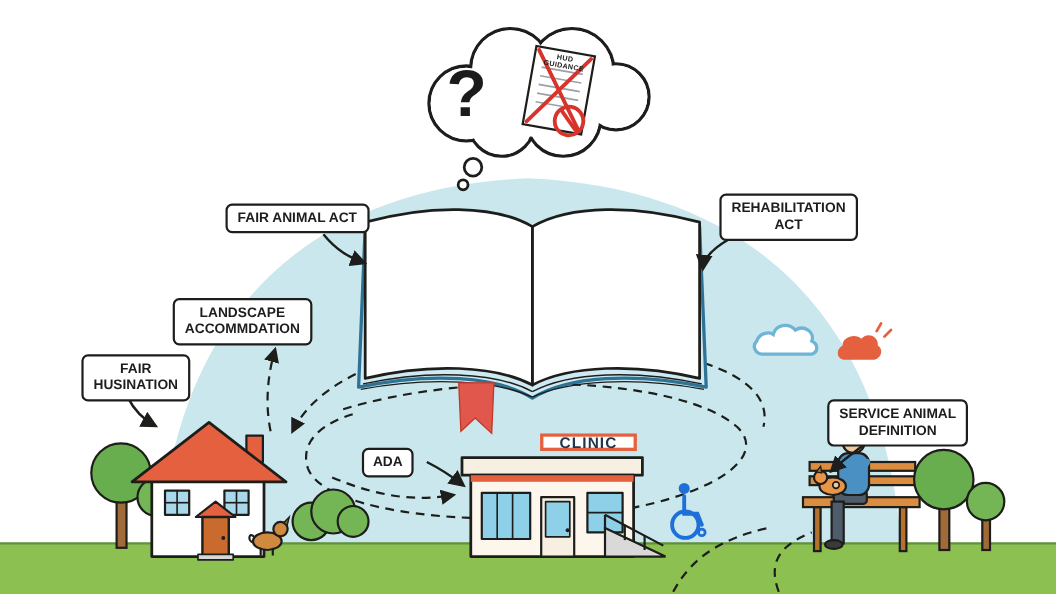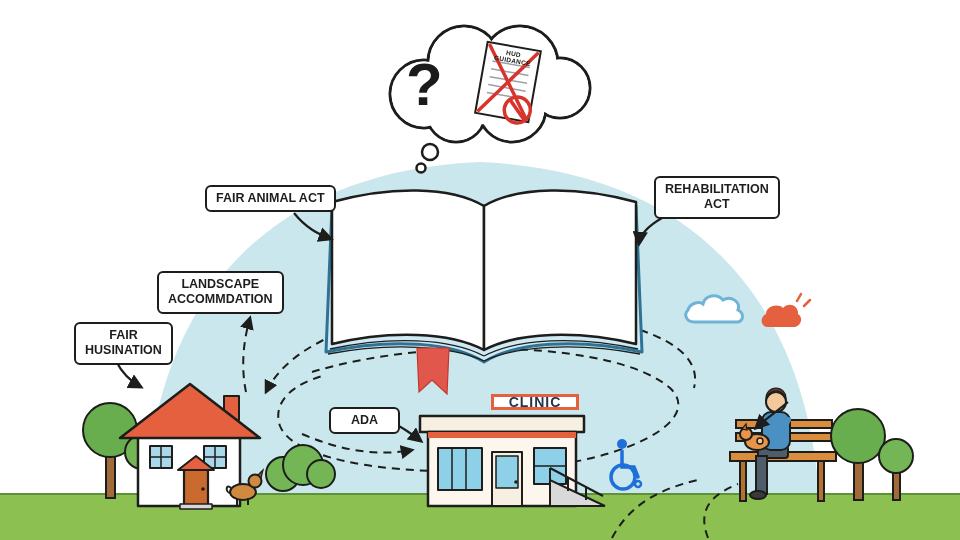--- a/index.html
+++ b/index.html
@@ -230,20 +230,24 @@
   <div class="label-box" style="left:157px;top:271px;">
     <span class="line">LANDSCAPE</span>
     <span class="line">ACCOMMDATION</span>
   </div>
 
   <div class="label-box" style="left:74px;top:322px;text-align:center;">
     <span class="line">FAIR</span>
     <span class="line">HUSINATION</span>
   </div>
 
-  <div class="label-box" style="left:329px;top:407px;padding:4px 20px;">
+  <div class="label-box" style="left:329px;top:407px;padding:4px 8px;">
     <span class="line">ADA</span>
   </div>
 
+  <div class="label-box" style="left:752px;top:363px;">
+    <span class="line">SERVICE ANIMAL</span>
+    <span class="line">DEFINITION</span>
+  </div>
 
   <div class="clinic-sign">CLINIC</div>
 
 </div>
 
 </body></html>

